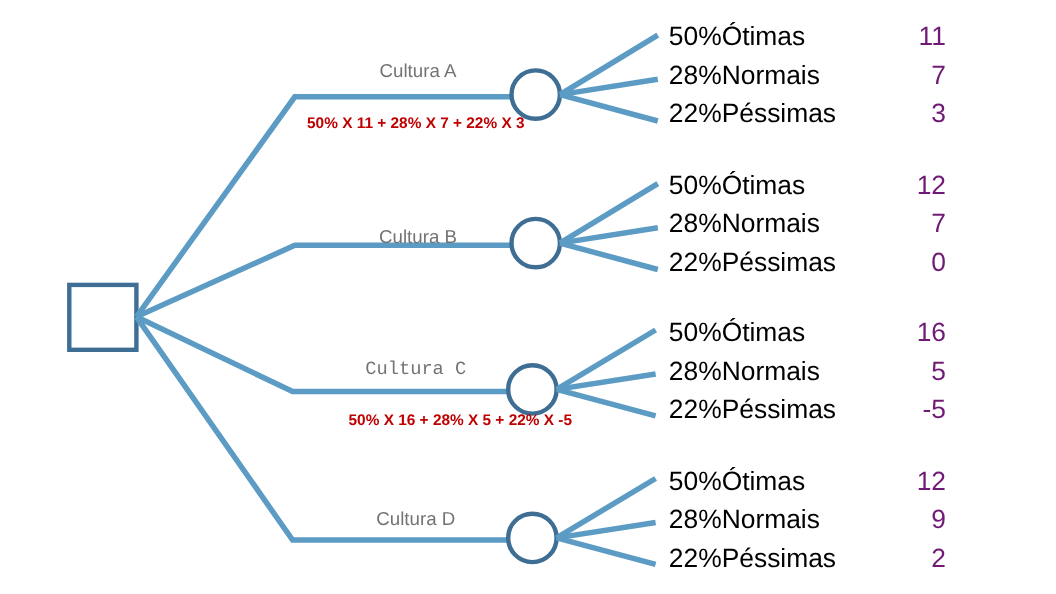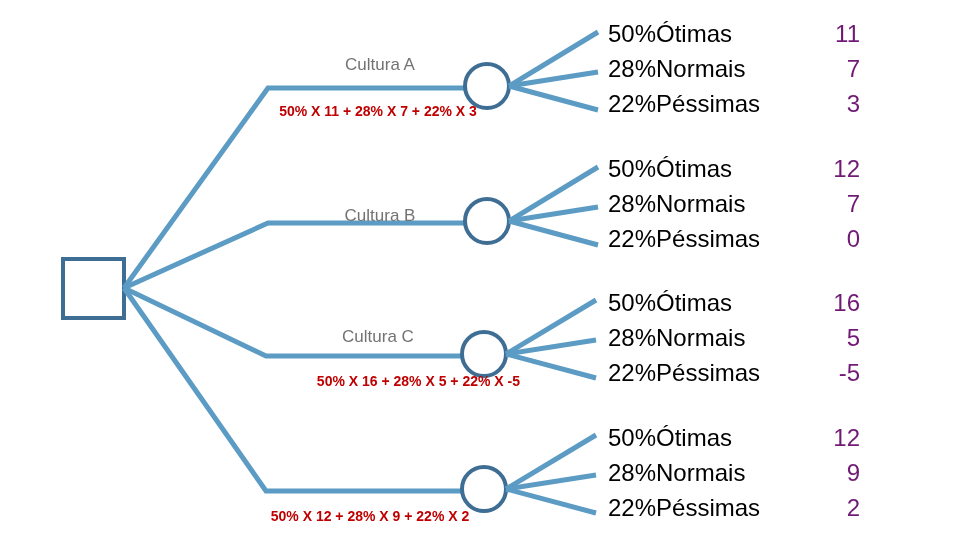--- a/index.html
+++ b/index.html
@@ -97,24 +97,24 @@
   </g>
 </svg>
 
 <div class="label-layer">
 
   <div class="branch-label" style="left:230px;top:56px;">Cultura A</div>
   <div class="branch-formula" style="left:228px;top:104px;">50% X 11 + 28% X 7 + 22% X 3</div>
 
   <div class="branch-label" style="left:230px;top:191px;margin-top:16px;">Cultura B</div>
 
-  <div class="branch-label" style="left:228px;top:328px;">Cultura C</div>
+  <div class="branch-label" style="left:228px;top:328px;font-family:Liberation Mono, monospace;">Cultura C</div>
   <div class="branch-formula" style="left:220px;top:374px;text-align:right;">50% X 16 + 28% X 5 + 22% X -5</div>
 
-  <div class="branch-formula" style="left:220px;top:509px;">50% X 12 + 28% X 9 + 22% X 2</div>
+  <div class="branch-label" style="left:228px;top:463px;">Cultura D</div>
 
   <div class="outcome-group" style="left:608px;top:16px;">
     <div class="outcome-row">
       <span class="outcome-text">50%Ótimas</span>
       <span class="outcome-value">11</span>
     </div>
     <div class="outcome-row">
       <span class="outcome-text">28%Normais</span>
       <span class="outcome-value">7</span>
     </div>

